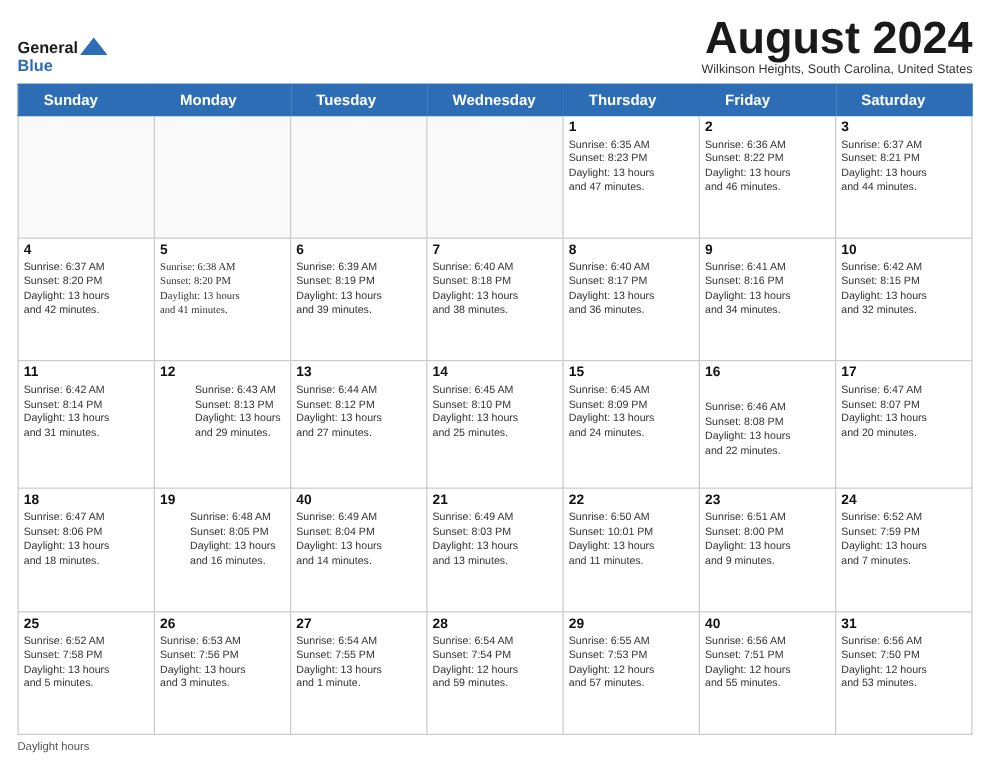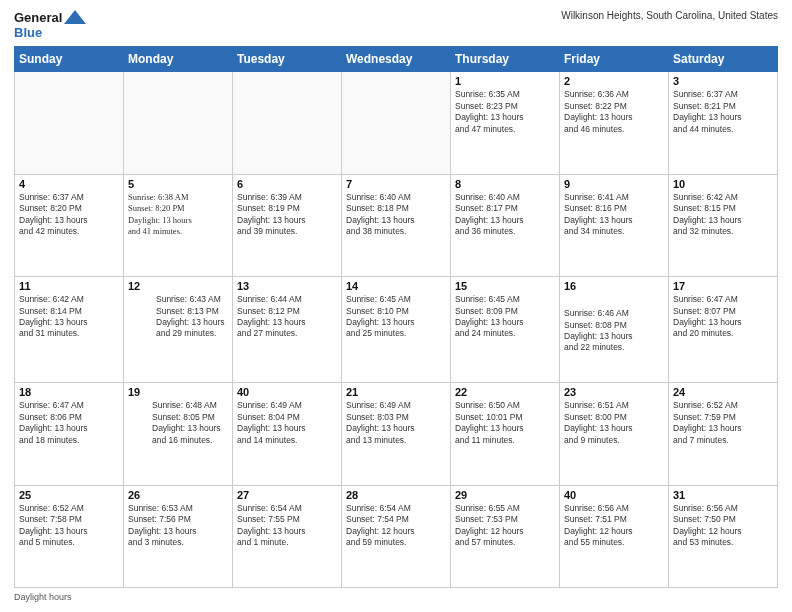--- a/index.html
+++ b/index.html
@@ -12,21 +12,21 @@
     }
     .page {
       width: 792px;
       height: 612px;
       padding: 10px 14px 10px 14px;
       display: flex;
       flex-direction: column;
     }
     .header {
       display: flex;
-      align-items: flex-start;
+      align-items: flex-end;
       justify-content: space-between;
       margin-bottom: 6px;
     }
     .logo {
       display: flex;
       flex-direction: column;
       align-items: flex-start;
     }
     .logo-text {
       font-size: 13px;
@@ -54,21 +54,21 @@
     .calendar-table {
       width: 100%;
       border-collapse: collapse;
       flex: 1;
     }
     .calendar-table th {
       background-color: #2d6db5;
       color: #fff;
       font-size: 12px;
       font-weight: bold;
-      padding: 5px 4px;
+      padding: 5px 20px;
       text-align: left;
       border: 1px solid #2d6db5;
     }
     .calendar-table td {
       border: 1px solid #ccc;
       vertical-align: top;
       padding: 3px 4px;
       font-size: 9px;
       color: #333;
       background: #fff;
@@ -106,20 +106,21 @@
         <span class="logo-text">
           <span>General</span>
         </span>
         <svg width="22" height="16" viewBox="0 0 22 16">
           <polygon points="0,14 11,0 22,14" fill="#2d6db5"></polygon>
         </svg>
       </div>
       <span class="logo-text logo-blue">Blue</span>
     </div>
     <div class="title-block">
+      <div class="month-title">August 2024</div>
       <div class="location">Wilkinson Heights, South Carolina, United States</div>
     </div>
   </div>
 
   <table class="calendar-table">
     <thead>
       <tr>
       <th>Sunday</th>
           <th>Monday</th>
           <th>Tuesday</th>

